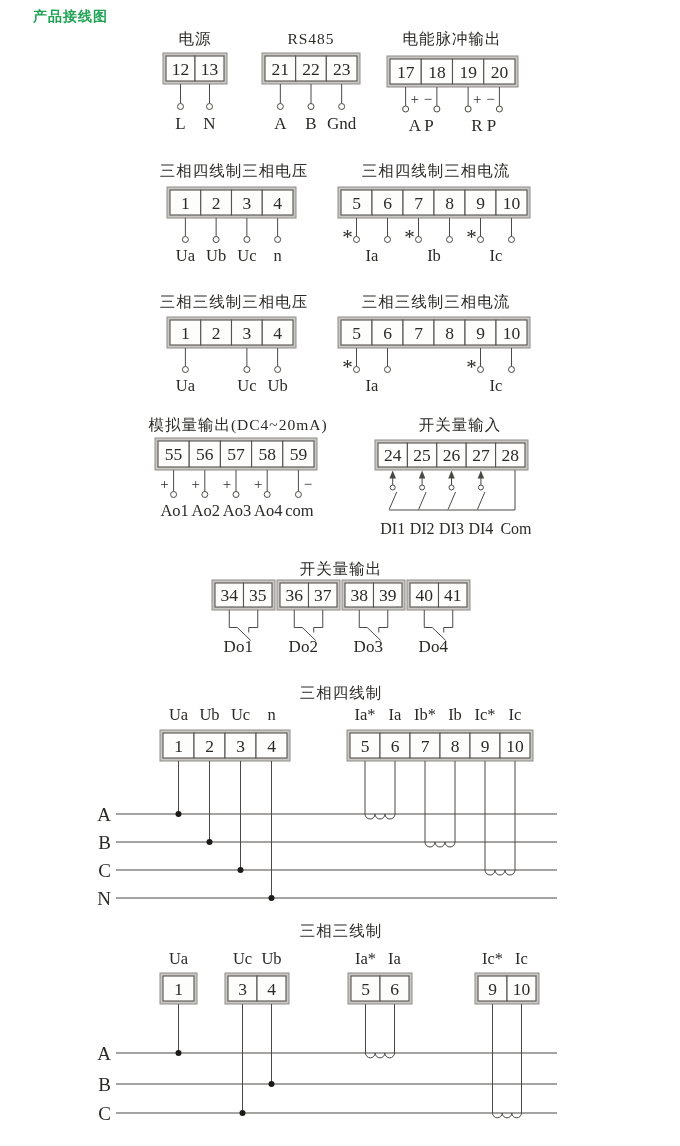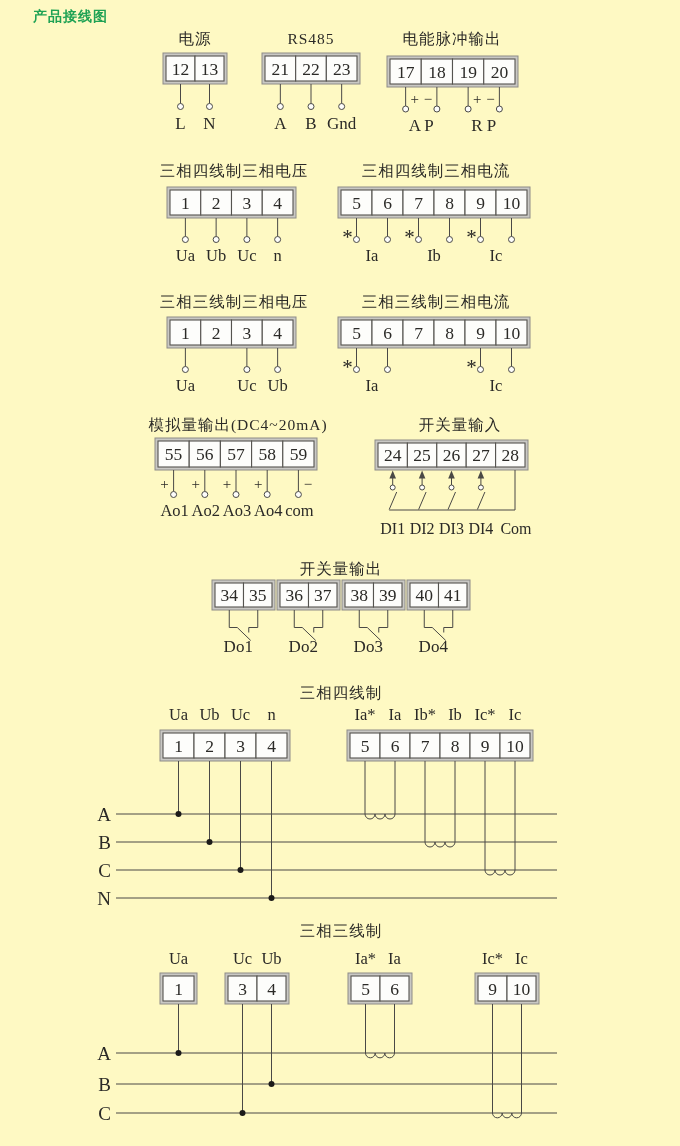--- a/index.html
+++ b/index.html
@@ -9,21 +9,21 @@
     position:absolute;left:33px;top:8px;
     font-family:"Liberation Sans","DejaVu Sans",sans-serif;
     font-weight:bold;font-size:14px;letter-spacing:1px;
   }
   svg text{fill:#2b2a27;}
   svg .cn{font-size:15.5px;letter-spacing:1px;}
 </style>
 </head>
 <body>
 
-<div id="stage" style="background: #fef9c3;">
+<div id="stage" style="background: #ffffff;">
   <div class="page-title" style="color: rgb(31, 162, 84);">产品接线图</div>
   <svg id="diagram" width="680" height="1146" viewBox="0 0 680 1146">
       <rect x="163" y="53" width="64" height="31" fill="#c9c8c4" stroke="#8d8c88" stroke-width="1"></rect>
       <rect x="166" y="56" width="29" height="25" fill="#fdfdfb" stroke="#55534f" stroke-width="1.1"></rect>
       <text x="180.5" y="74.7" font-size="17.5" text-anchor="middle">12</text>
       <rect x="195" y="56" width="29" height="25" fill="#fdfdfb" stroke="#55534f" stroke-width="1.1"></rect>
       <text x="209.5" y="74.7" font-size="17.5" text-anchor="middle">13</text>
       <text x="195" y="44" font-size="15.5" text-anchor="middle" class="cn">电源</text>
       <line x1="180.5" y1="84" x2="180.5" y2="103.5" stroke="#4a4946" stroke-width="1"></line>
       <circle cx="180.5" cy="106.5" r="3" fill="#fdfdfb" stroke="#4a4946" stroke-width="1"></circle>

